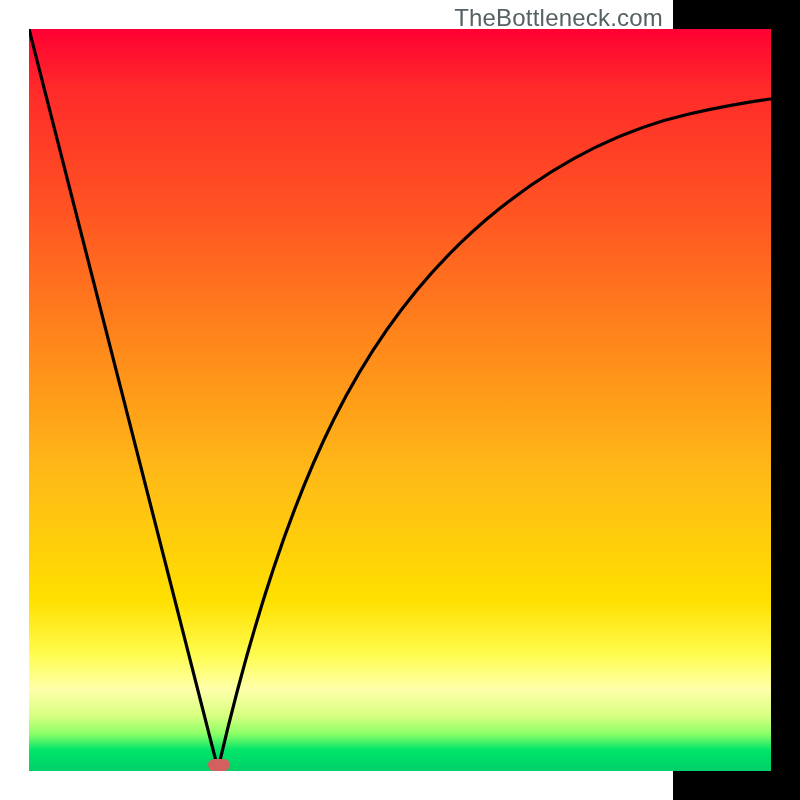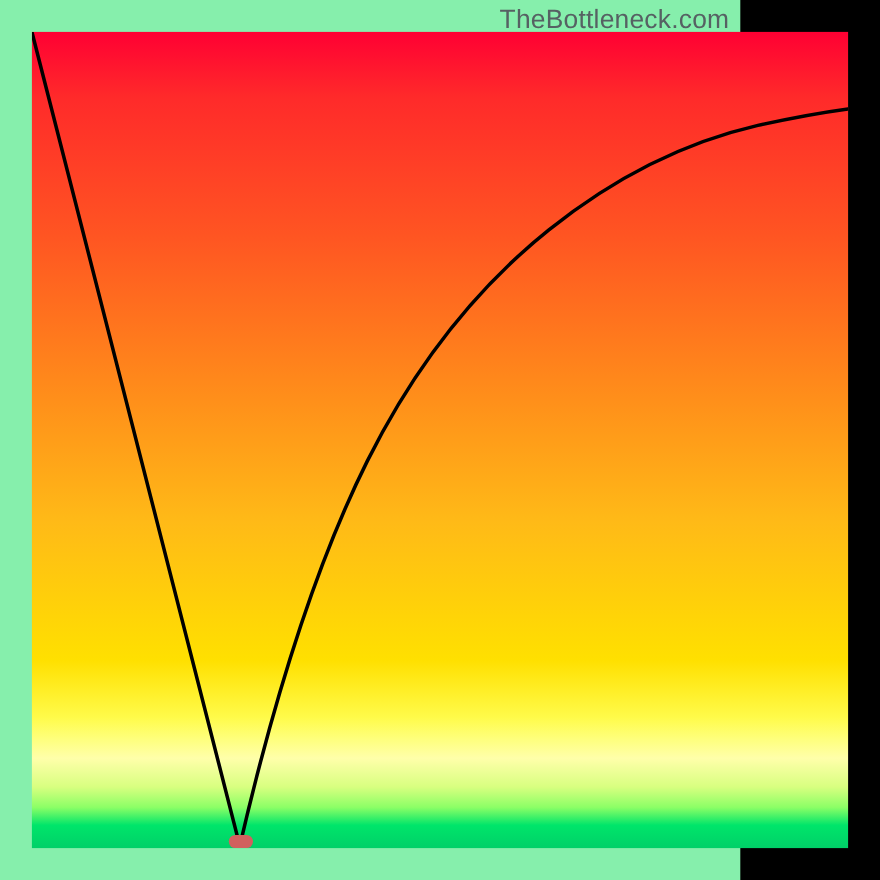--- a/index.html
+++ b/index.html
@@ -7,21 +7,21 @@
     padding: 0;
     width: 800px;
     height: 800px;
     background: #000;
     font-family: Arial, Helvetica, sans-serif;
   }
   .frame {
     position: relative;
     width: 673px;
     height: 800px;
-    background: #86efac;
+    background: #ffffff;
   }
   .plot-area {
     position: absolute;
     left: 29px;
     top: 29px;
     width: 742px;
     height: 742px;
     
     background: linear-gradient(
       to bottom,

